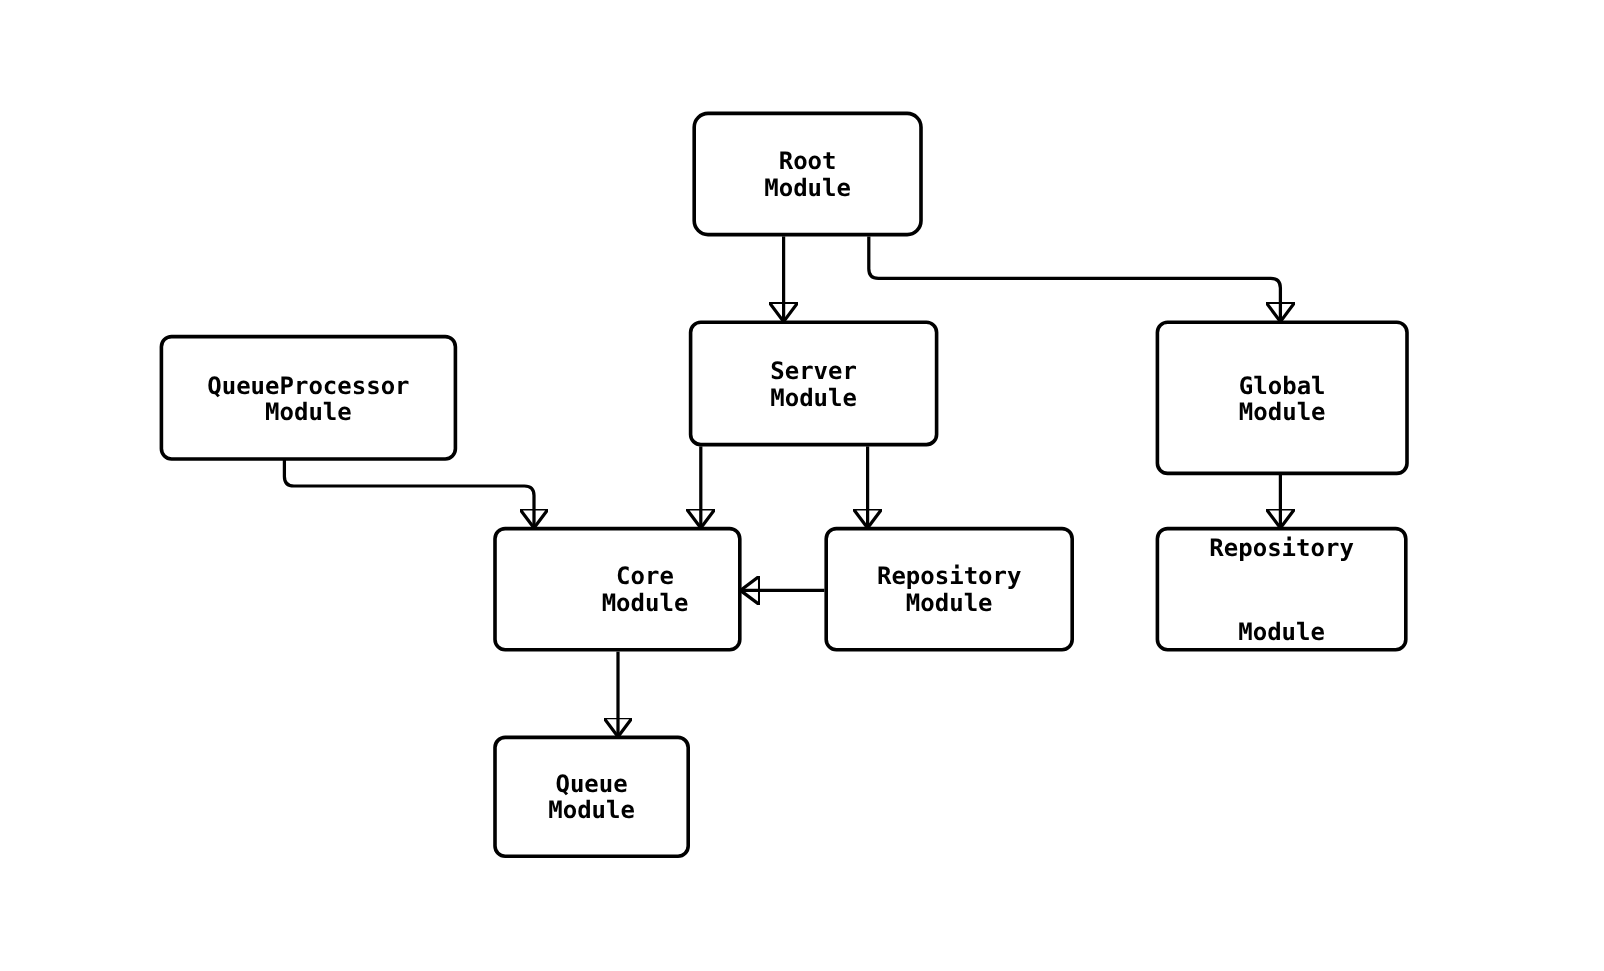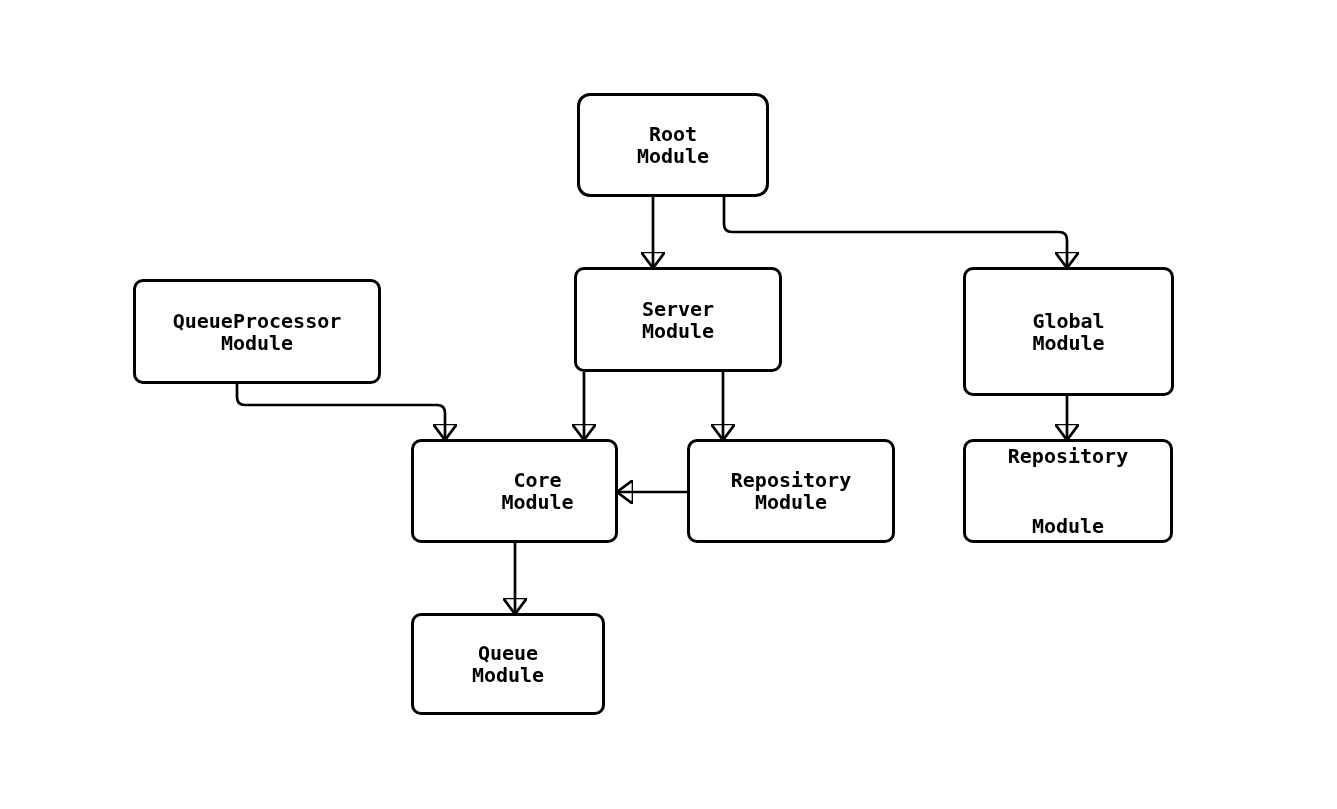--- a/index.html
+++ b/index.html
@@ -93,18 +93,18 @@
   <div class="node" style="left:687px; top:439px; width:208px; height:104px;">
     <span>Repository</span>
     <span>Module</span>
   </div>
 
   <div class="node" style="left:963px; top:439px; width:210px; height:104px;gap:48px;">
     <span>Repository</span>
     <span>Module</span>
   </div>
 
-  <div class="node" style="left:411px; top:613px; width:194px; height:102px;">
+  <div class="node" style="left:411px; top:613px; width:164px; height:102px;">
     <span>Queue</span>
     <span>Module</span>
   </div>
 
 </div>
 
 </body></html>

